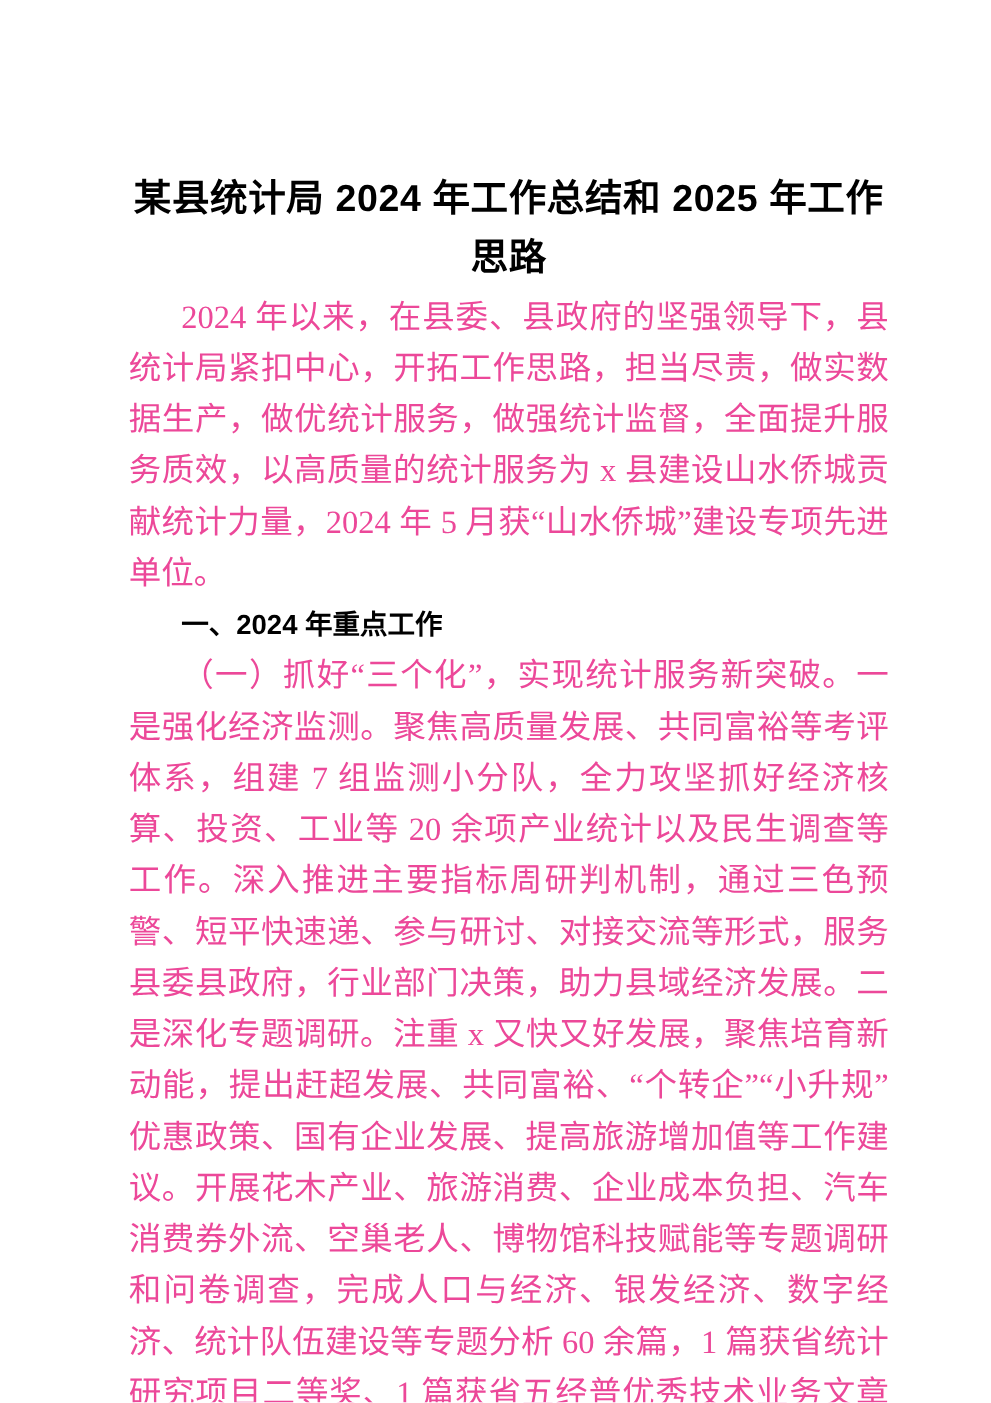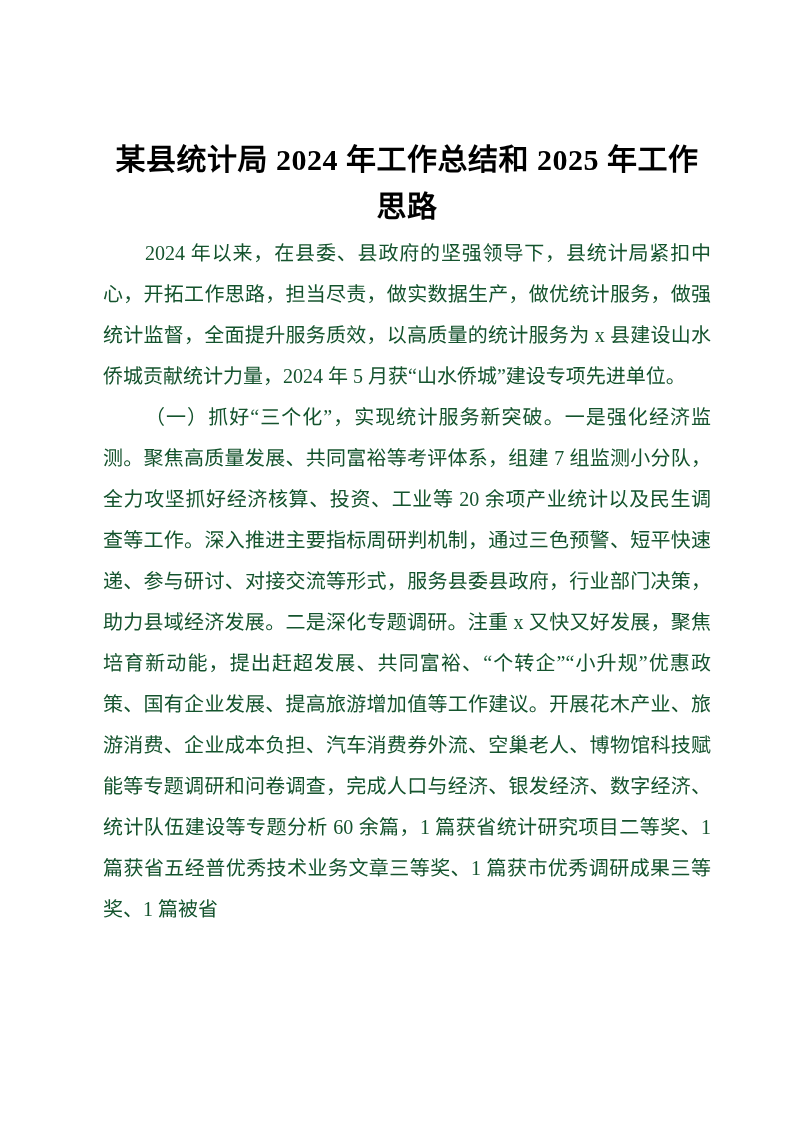--- a/index.html
+++ b/index.html
@@ -15,35 +15,35 @@
       margin: 0 auto;
       background: #ffffff;
       color: #000000;
       box-sizing: border-box;
       padding: 136px 82px 0 103px;
       overflow: hidden;
       font-family: "Liberation Serif", "DejaVu Serif", serif;
     }
     .doc-title {
       margin: 0 0 3px 0;
-      font-family: Liberation Serif, serif;
+      font-family: Liberation Sans, sans-serif;
       font-size: 30px;
       font-weight: 700;
       line-height: 47px;
       text-align: center;
       letter-spacing: 0.5px;
       color: #000000;
     }
     .body-para {
       margin: 0;
-      font-size: 20px;
+      font-size: 26px;
       line-height: 41px;
       text-align: justify;
       text-indent: 42px;
-      color: #14532d;
+      color: #ec4899;
       word-break: break-all;
     }
     .section-heading {
       margin: 0;
       font-family: "Liberation Sans", "DejaVu Sans", sans-serif;
       font-size: 22px;
       font-weight: 700;
       line-height: 41px;
       text-indent: 42px;
       color: #000000;
@@ -54,16 +54,17 @@
   </style>
 </head>
 <body>
 
 <div class="page">
 
   <h1 class="doc-title">某县统计局 2024 年工作总结和 2025 年工作思路</h1>
 
   <p class="body-para">2024 年以来，在县委、县政府的坚强领导下，县统计局紧扣中心，开拓工作思路，担当尽责，做实数据生产，做优统计服务，做强统计监督，全面提升服务质效，以高质量的统计服务为 x 县建设山水侨城贡献统计力量，2024 年 5 月获“山水侨城”建设专项先进单位。</p>
 
+  <h2 class="section-heading">一、2024 年重点工作</h2>
 
   <p class="body-para"><span class="lead-sentence">（一）抓好“三个化”，实现统计服务新突破。</span><span>一是强化经济监测。聚焦高质量发展、共同富裕等考评体系，组建 7 组监测小分队，全力攻坚抓好经济核算、投资、工业等 20 余项产业统计以及民生调查等工作。深入推进主要指标周研判机制，通过三色预警、短平快速递、参与研讨、对接交流等形式，服务县委县政府，行业部门决策，助力县域经济发展。二是深化专题调研。注重 x 又快又好发展，聚焦培育新动能，提出赶超发展、共同富裕、“个转企”“小升规”优惠政策、国有企业发展、提高旅游增加值等工作建议。开展花木产业、旅游消费、企业成本负担、汽车消费券外流、空巢老人、博物馆科技赋能等专题调研和问卷调查，完成人口与经济、银发经济、数字经济、统计队伍建设等专题分析 60 余篇，1 篇获省统计研究项目二等奖、1 篇获省五经普优秀技术业务文章三等奖、1 篇获市优秀调研成果三等奖、1 篇被省</span></p>
 
 </div>
 
 </body></html>

